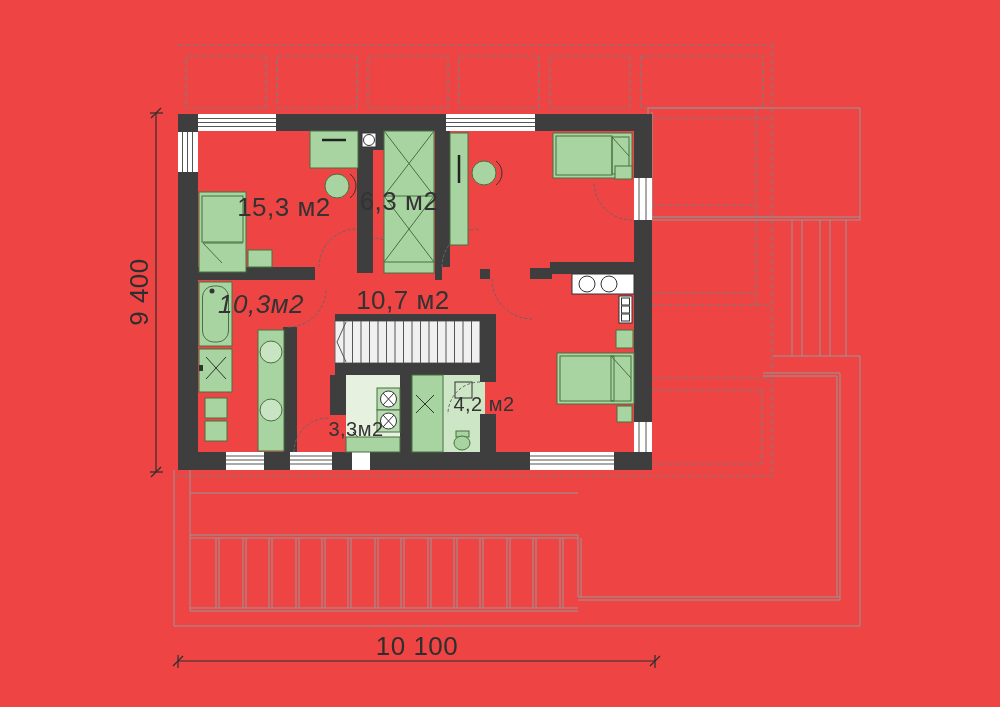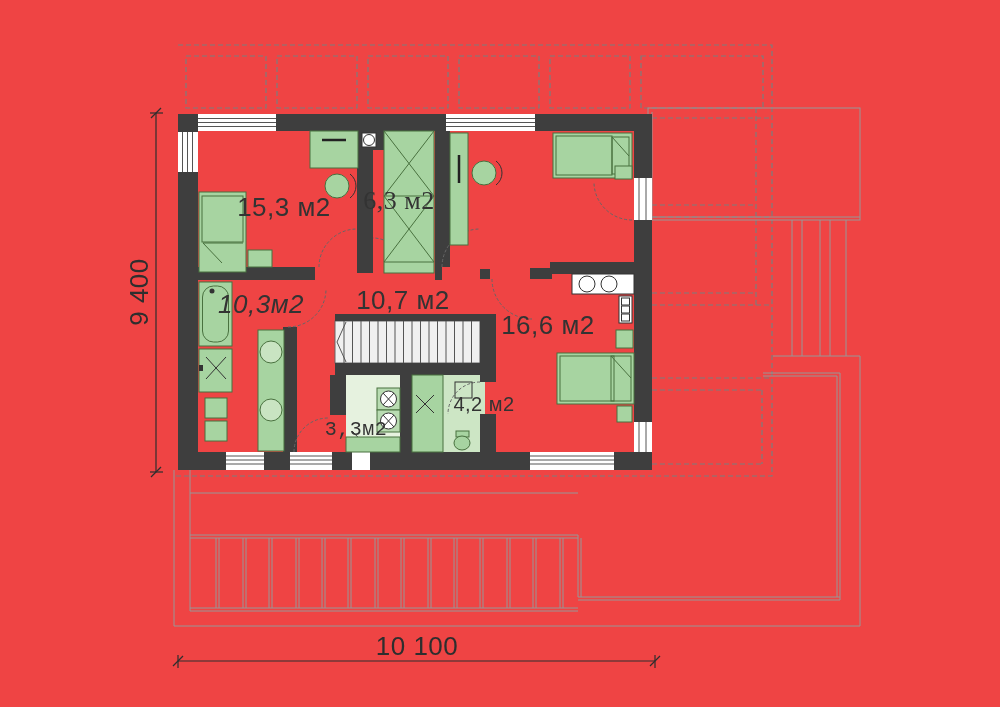--- a/index.html
+++ b/index.html
@@ -4,26 +4,26 @@
 <style>
   html,body{margin:0;padding:0;background:#fff;}
   .stage{position:relative;width:1000px;height:707px;background:#ef4444;overflow:hidden;
          font-family:"Liberation Sans",sans-serif;}
   .stage svg{position:absolute;left:0;top:0;}
   .lbl{position:absolute;transform:translate(-50%,-50%);color:#333;white-space:nowrap;
        font-family:"Liberation Sans",sans-serif;letter-spacing:.5px;}
   .lbl.big{font-size:26px;}
   .lbl.sm{font-size:20px;}
   #lb1{left:284px;top:207px;}
-  #lcl{left:399px;top:201px;font-family:Liberation Serif, serif;}
+  #lcl{left:399px;top:201px;}
   #lb2{left:531px;top:212px;}
   #lba{left:261px;top:304px;font-style:italic;}
   #lha{left:390px;top:300px;margin-left:13px;}
   #lb3{left:548px;top:325px;}
-  #lla{left:356px;top:429px;font-family:Liberation Mono, monospace;}
+  #lla{left:356px;top:429px;}
   #len{left:467px;top:404px;margin-left:17px;}
   #ldw{left:417px;top:646px;font-size:26px;color:#2e2e2e;}
   #ldh{left:139px;top:292px;font-size:26px;color:#2e2e2e;
        transform:translate(-50%,-50%) rotate(-90deg);}
   
   .thin{stroke:#979797;stroke-width:1;fill:none;}
   .roof{stroke:#7c7c7c;stroke-width:1.2;fill:none;stroke-dasharray:5 3;}
   .winl{stroke:#555;stroke-width:1;fill:none;}
   .arc{stroke:#666;stroke-width:1;fill:none;stroke-dasharray:3 2;}
   .fs{fill:none;stroke:#49713f;stroke-width:1;}
@@ -386,20 +386,19 @@
       <line class="dim" x1="151" y1="118" x2="161" y2="108"></line>
       <line class="dim" x1="151" y1="477" x2="161" y2="467"></line>
     </g>
   </g>
 </svg>
 
   <div class="lbl big" id="lb1">15,3 м2</div>
   <div class="lbl big" id="lcl">6,3 м2</div>
   <div class="lbl big" id="lba">10,3м2</div>
   <div class="lbl big" id="lha">10,7 м2</div>
-  <div class="lbl big" id="lb3">16,6 м2</div>
   <div class="lbl sm" id="lla">3,3м2</div>
   <div class="lbl sm" id="len">4,2 м2</div>
 
   <div class="lbl" id="ldw">10 100</div>
   <div class="lbl" id="ldh">9 400</div>
 
 </div>
 
 </body></html>

